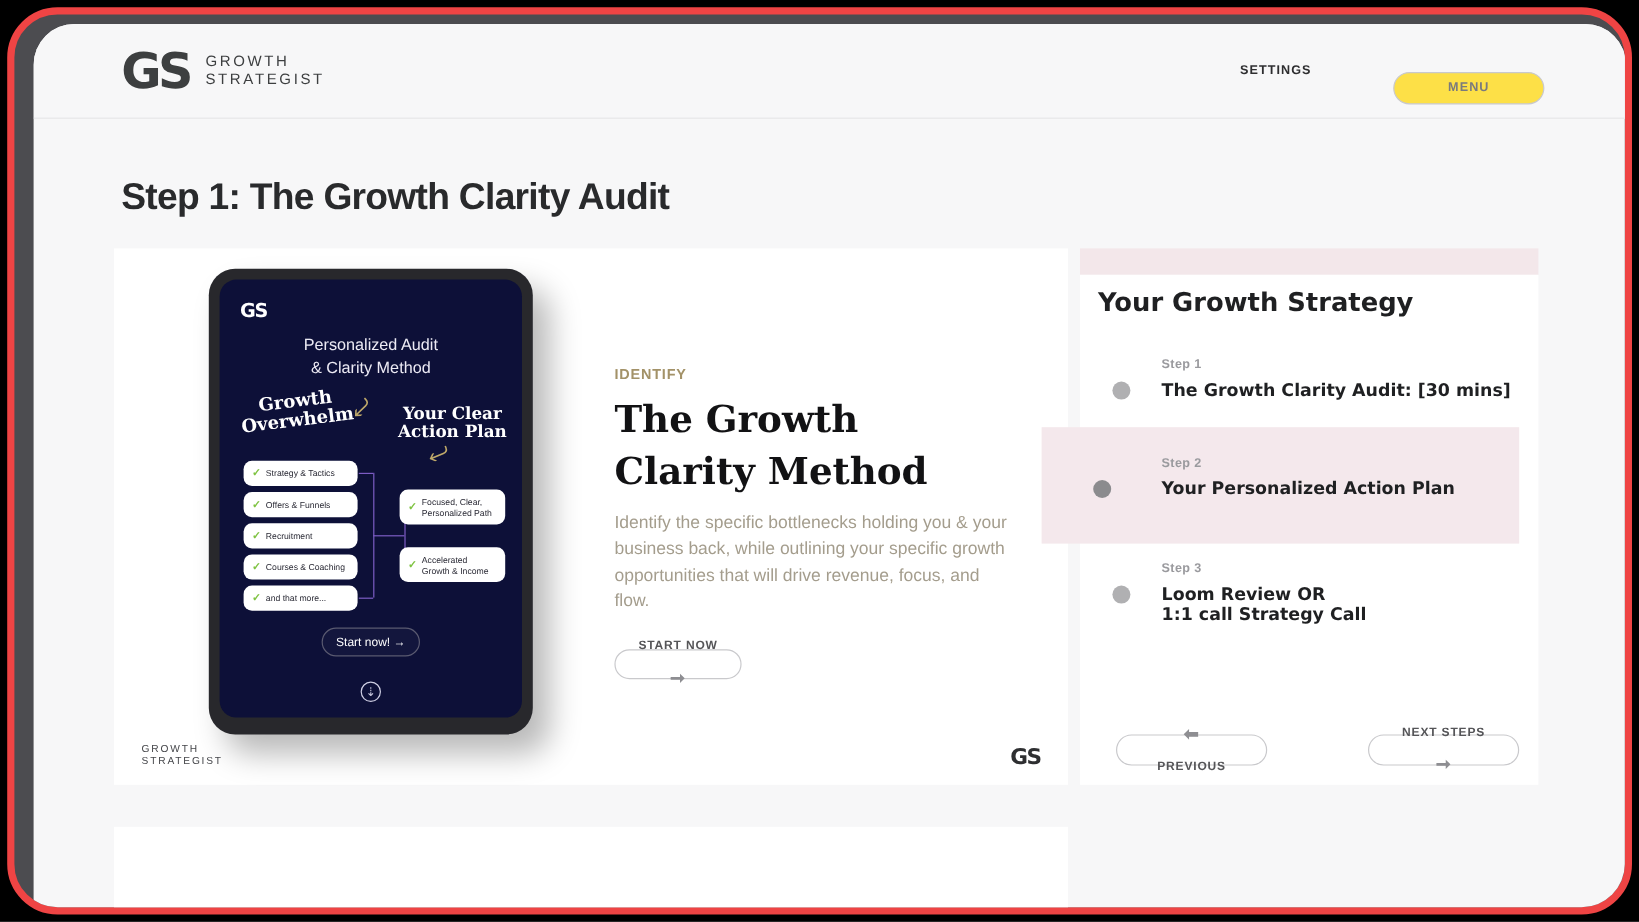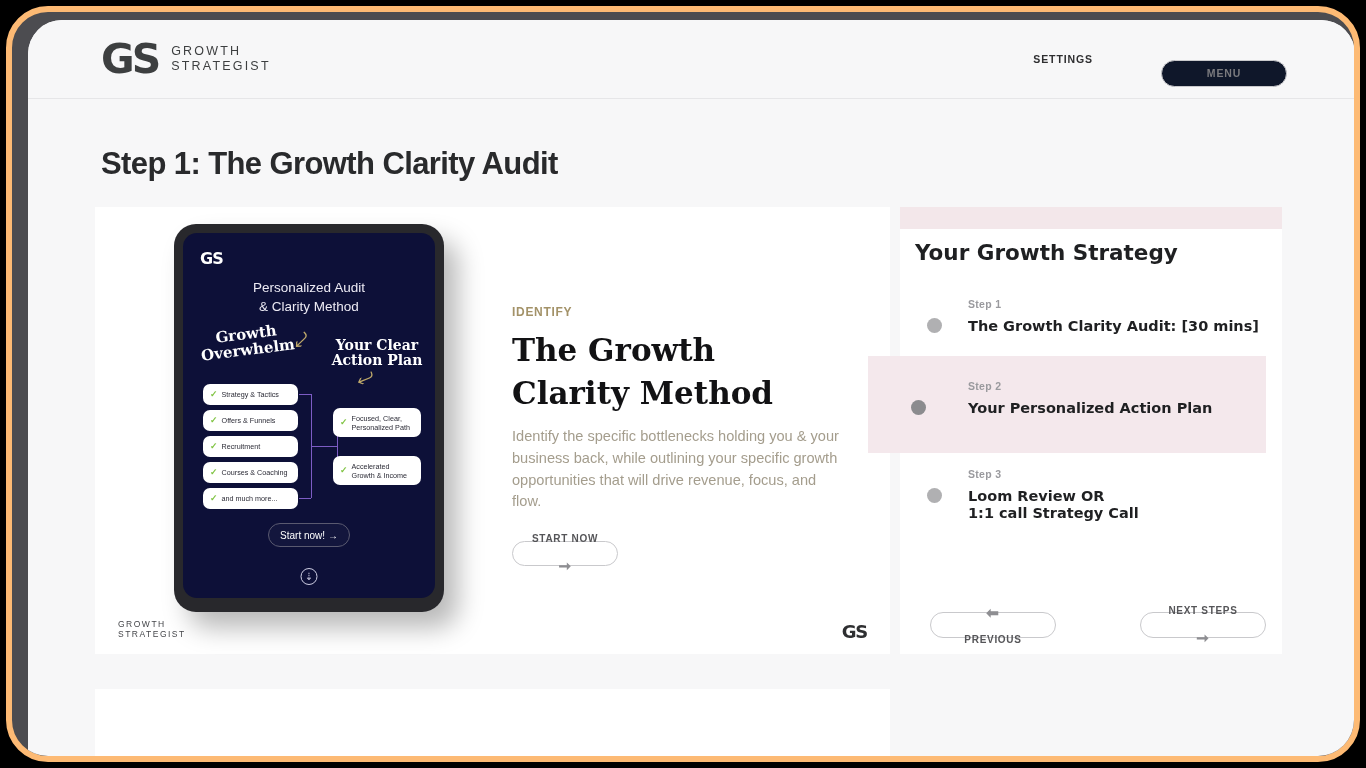--- a/index.html
+++ b/index.html
@@ -9,21 +9,21 @@
     background: #000000;
     font-family: "Liberation Sans", sans-serif;
     overflow: hidden;
   }
 
   
   .device-frame {
     position: absolute;
     left: 6px; top: 6px;
     width: 1354px; height: 756px;
-    border: 6px solid #fdba74;
+    border: 6px solid #ef4444;
     border-radius: 42px;
     background: #4c4c50;
     overflow: hidden;
   }
   .screen {
     position: absolute;
     left: 16px; top: 8px;
     width: 1327px; height: 762px;
     background: #f7f7f8;
     border-top-left-radius: 34px;
@@ -61,21 +61,21 @@
     display: flex; align-items: center; gap: 68px;
   }
   .settings-link {
     font-size: 10.5px; font-weight: bold;
     letter-spacing: 0.9px; color: #2e2e30;
   }
   .menu-btn {
     width: 126px; height: 27px;
     border: 1px solid #c9c9cc;
     border-radius: 14px;
-    background: #0f172a;
+    background: #fde047;
     display: flex; align-items: center; justify-content: center;
     font-size: 10.5px; font-weight: bold; letter-spacing: 0.9px;
     color: #7a7a7e;
     cursor: pointer;
     margin-top: 28px;
   }
 
   
   .page-title {
     position: absolute; left: 73px; top: 126px;
@@ -335,21 +335,21 @@
           <div class="t-chip t-left-chip" style="top:203px;">
             <span class="tick">✓</span>
             <span>Recruitment</span>
           </div>
           <div class="t-chip t-left-chip" style="top:229px;">
             <span class="tick">✓</span>
             <span>Courses &amp; Coaching</span>
           </div>
           <div class="t-chip t-left-chip" style="top:255px;">
             <span class="tick">✓</span>
-            <span>and much more...</span>
+            <span>and that more...</span>
           </div>
 
           <div class="connector" style="left:116px; top:161px; width:12px; height:1px; background:#7c5cc4;"></div>
           <div class="connector" style="left:128px; top:161px; width:1px; height:104px; background:#7c5cc4;"></div>
           <div class="connector" style="left:116px; top:265px; width:12px; height:1px; background:#7c5cc4;"></div>
           <div class="connector" style="left:128px; top:213px; width:26px; height:1px; background:#7c5cc4;"></div>
           <div class="connector" style="left:154px; top:189px; width:1px; height:48px; background:#7c5cc4;"></div>
           <div class="connector" style="left:154px; top:189px; width:16px; height:1px; background:#7c5cc4;"></div>
           <div class="connector" style="left:154px; top:237px; width:16px; height:1px; background:#7c5cc4;"></div>
 

